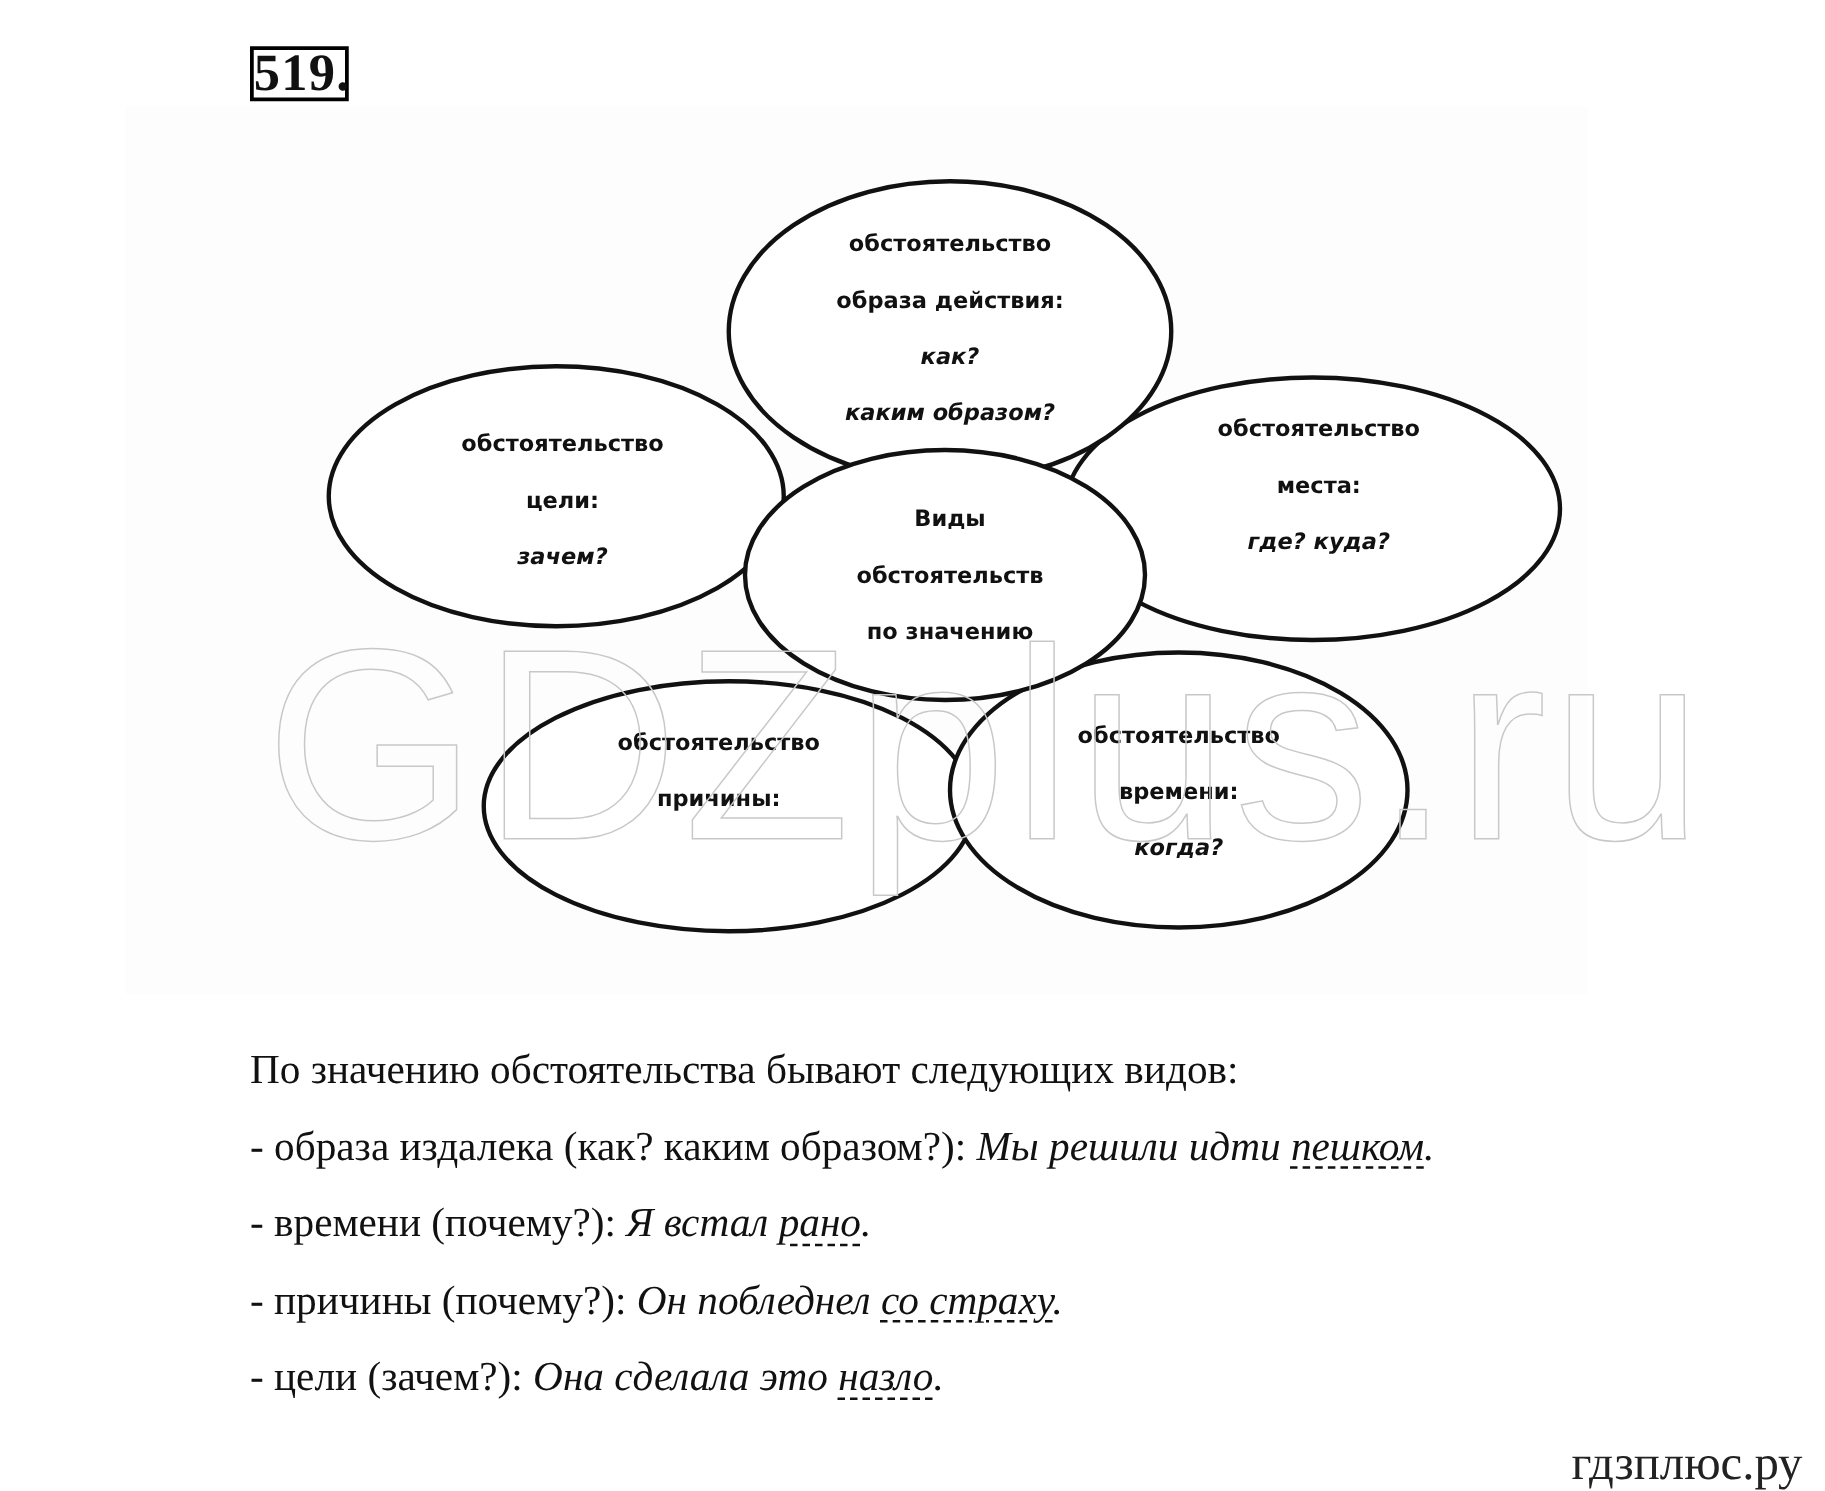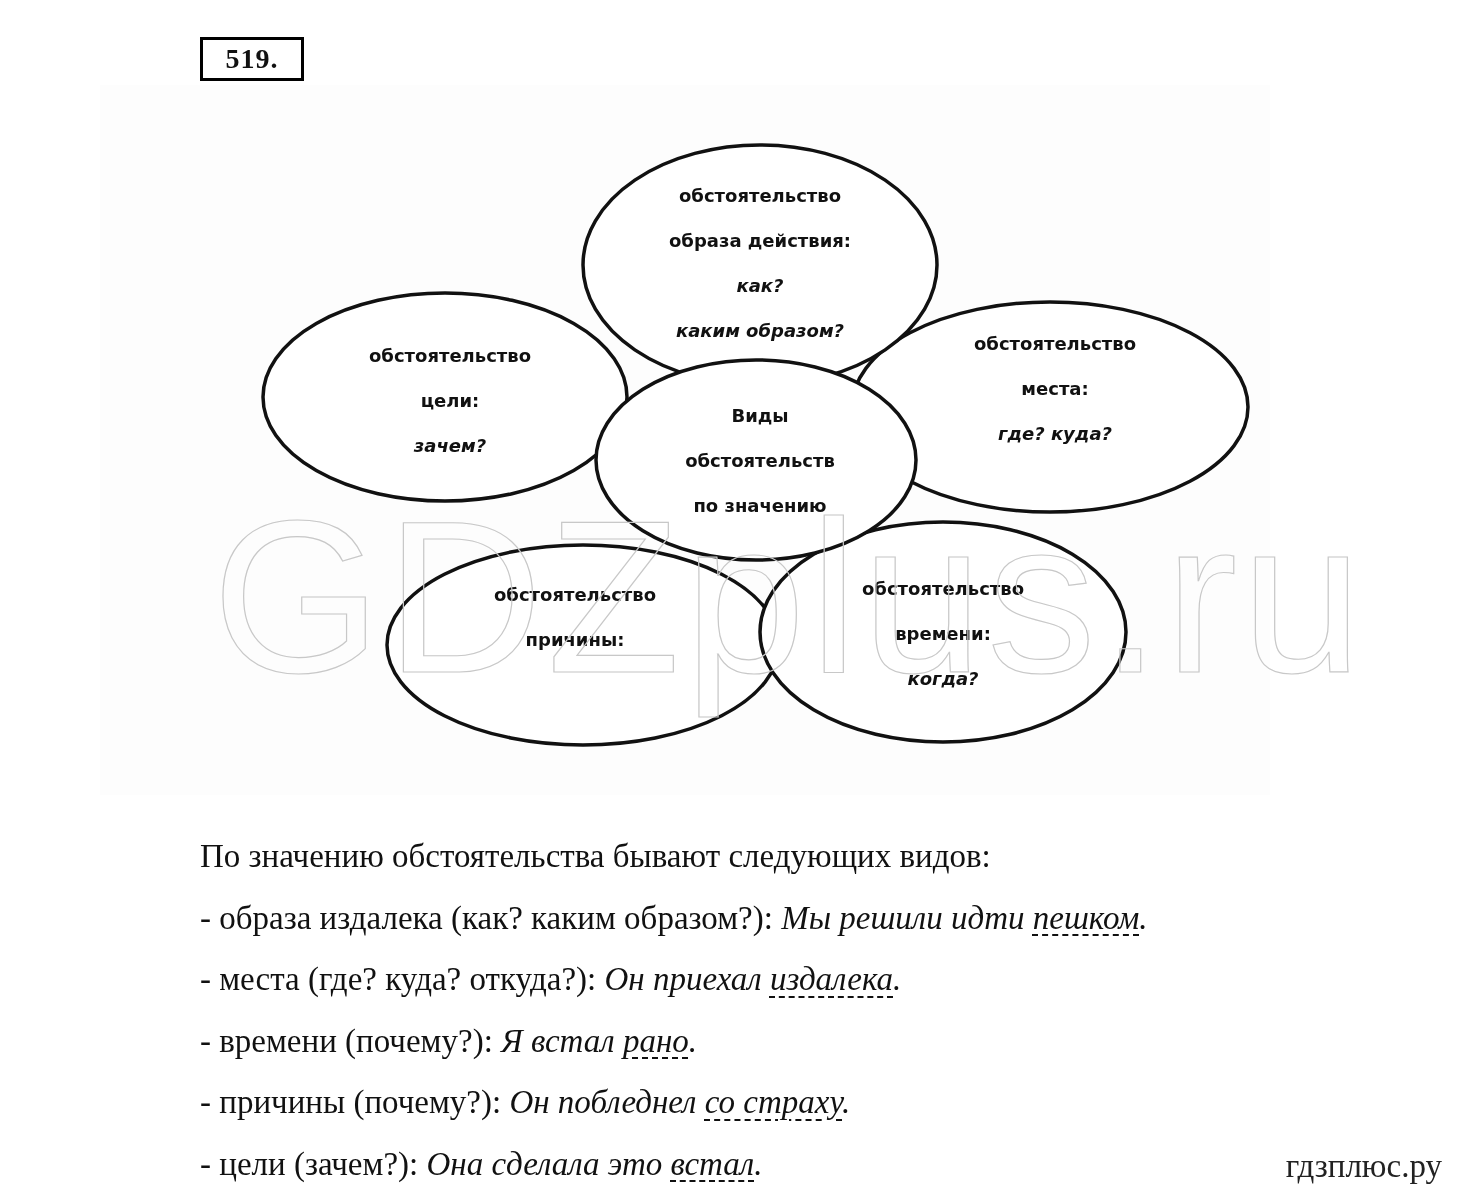--- a/index.html
+++ b/index.html
@@ -1,20 +1,20 @@
 <!DOCTYPE html>
 <html><head>
 <meta charset="utf-8">
 <style>
   html, body { margin: 0; padding: 0; background: #ffffff; }
   body { width: 1460px; height: 1193px; position: relative; overflow: hidden; font-family: "Liberation Serif", serif; color: #111; }
   .task-number {
-    position: absolute; left: 200px; top: 37px; width: 104px; height: 44px;
+    position: absolute; left: 200px; top: 37px; width: 79px; height: 44px;
     border: 3px solid #000; box-sizing: border-box;
-    font-family: "Liberation Serif", serif; font-weight: bold; font-size: 28px;
+    font-family: "Liberation Serif", serif; font-weight: bold; font-size: 42px;
     line-height: 38px; text-align: center; letter-spacing: 1px;
   }
   .diagram-bg {
     position: absolute; left: 100px; top: 85px; width: 1170px; height: 710px;
     background: #fdfdfd;
   }
   svg.diagram { position: absolute; left: 0; top: 0; }
   .petal-text {
     position: absolute; text-align: center;
     font-family: "DejaVu Sans", sans-serif; font-weight: bold; color: #111;
@@ -30,21 +30,21 @@
   }
   .answer {
     position: absolute; left: 200px; top: 826px; width: 1200px;
     font-family: "Liberation Serif", serif; font-size: 33px; line-height: 61.5px; color: #111;
   }
   .answer .line { display: block; white-space: nowrap; }
   .answer .ex { font-style: italic; }
   .answer .adv { font-style: italic; text-decoration: underline dashed; text-underline-offset: 6px; text-decoration-thickness: 2px; }
   .site-footer {
     position: absolute; right: 18px; top: 1148px;
-    font-family: "Liberation Serif", serif; font-size: 33px; color: #222;
+    font-family: "Liberation Serif", serif; font-size: 39px; color: #222;
   }
 </style>
 </head>
 <body>
 
 <div class="task-number">519.</div>
 
 <div class="diagram-bg"></div>
 
 <svg class="diagram" width="1460" height="800">
@@ -96,19 +96,18 @@
   <span class="l">обстоятельство</span>
   <span class="l">времени:</span>
   <span class="q">когда?</span>
 </div>
 
 <div class="watermark">GDZplus.ru</div>
 
 <div class="answer">
   <span class="line">По значению обстоятельства бывают следующих видов:</span>
   <span class="line"><span>- образа издалека (как? каким образом?): </span><span class="ex">Мы решили идти </span><span class="adv">пешком</span><span class="ex">.</span></span>
-  <span class="line"><span>- места (где? куда? откуда?): </span><span class="ex">Он приехал </span><span class="adv">издалека</span><span class="ex">.</span></span>
   <span class="line"><span>- времени (почему?): </span><span class="ex">Я встал </span><span class="adv">рано</span><span class="ex">.</span></span>
   <span class="line"><span>- причины (почему?): </span><span class="ex">Он побледнел </span><span class="adv">со страху</span><span class="ex">.</span></span>
-  <span class="line"><span>- цели (зачем?): </span><span class="ex">Она сделала это </span><span class="adv">встал</span><span class="ex">.</span></span>
+  <span class="line"><span>- цели (зачем?): </span><span class="ex">Она сделала это </span><span class="adv">назло</span><span class="ex">.</span></span>
 </div>
 
 <div class="site-footer">гдзплюс.ру</div>
 
 </body></html>

